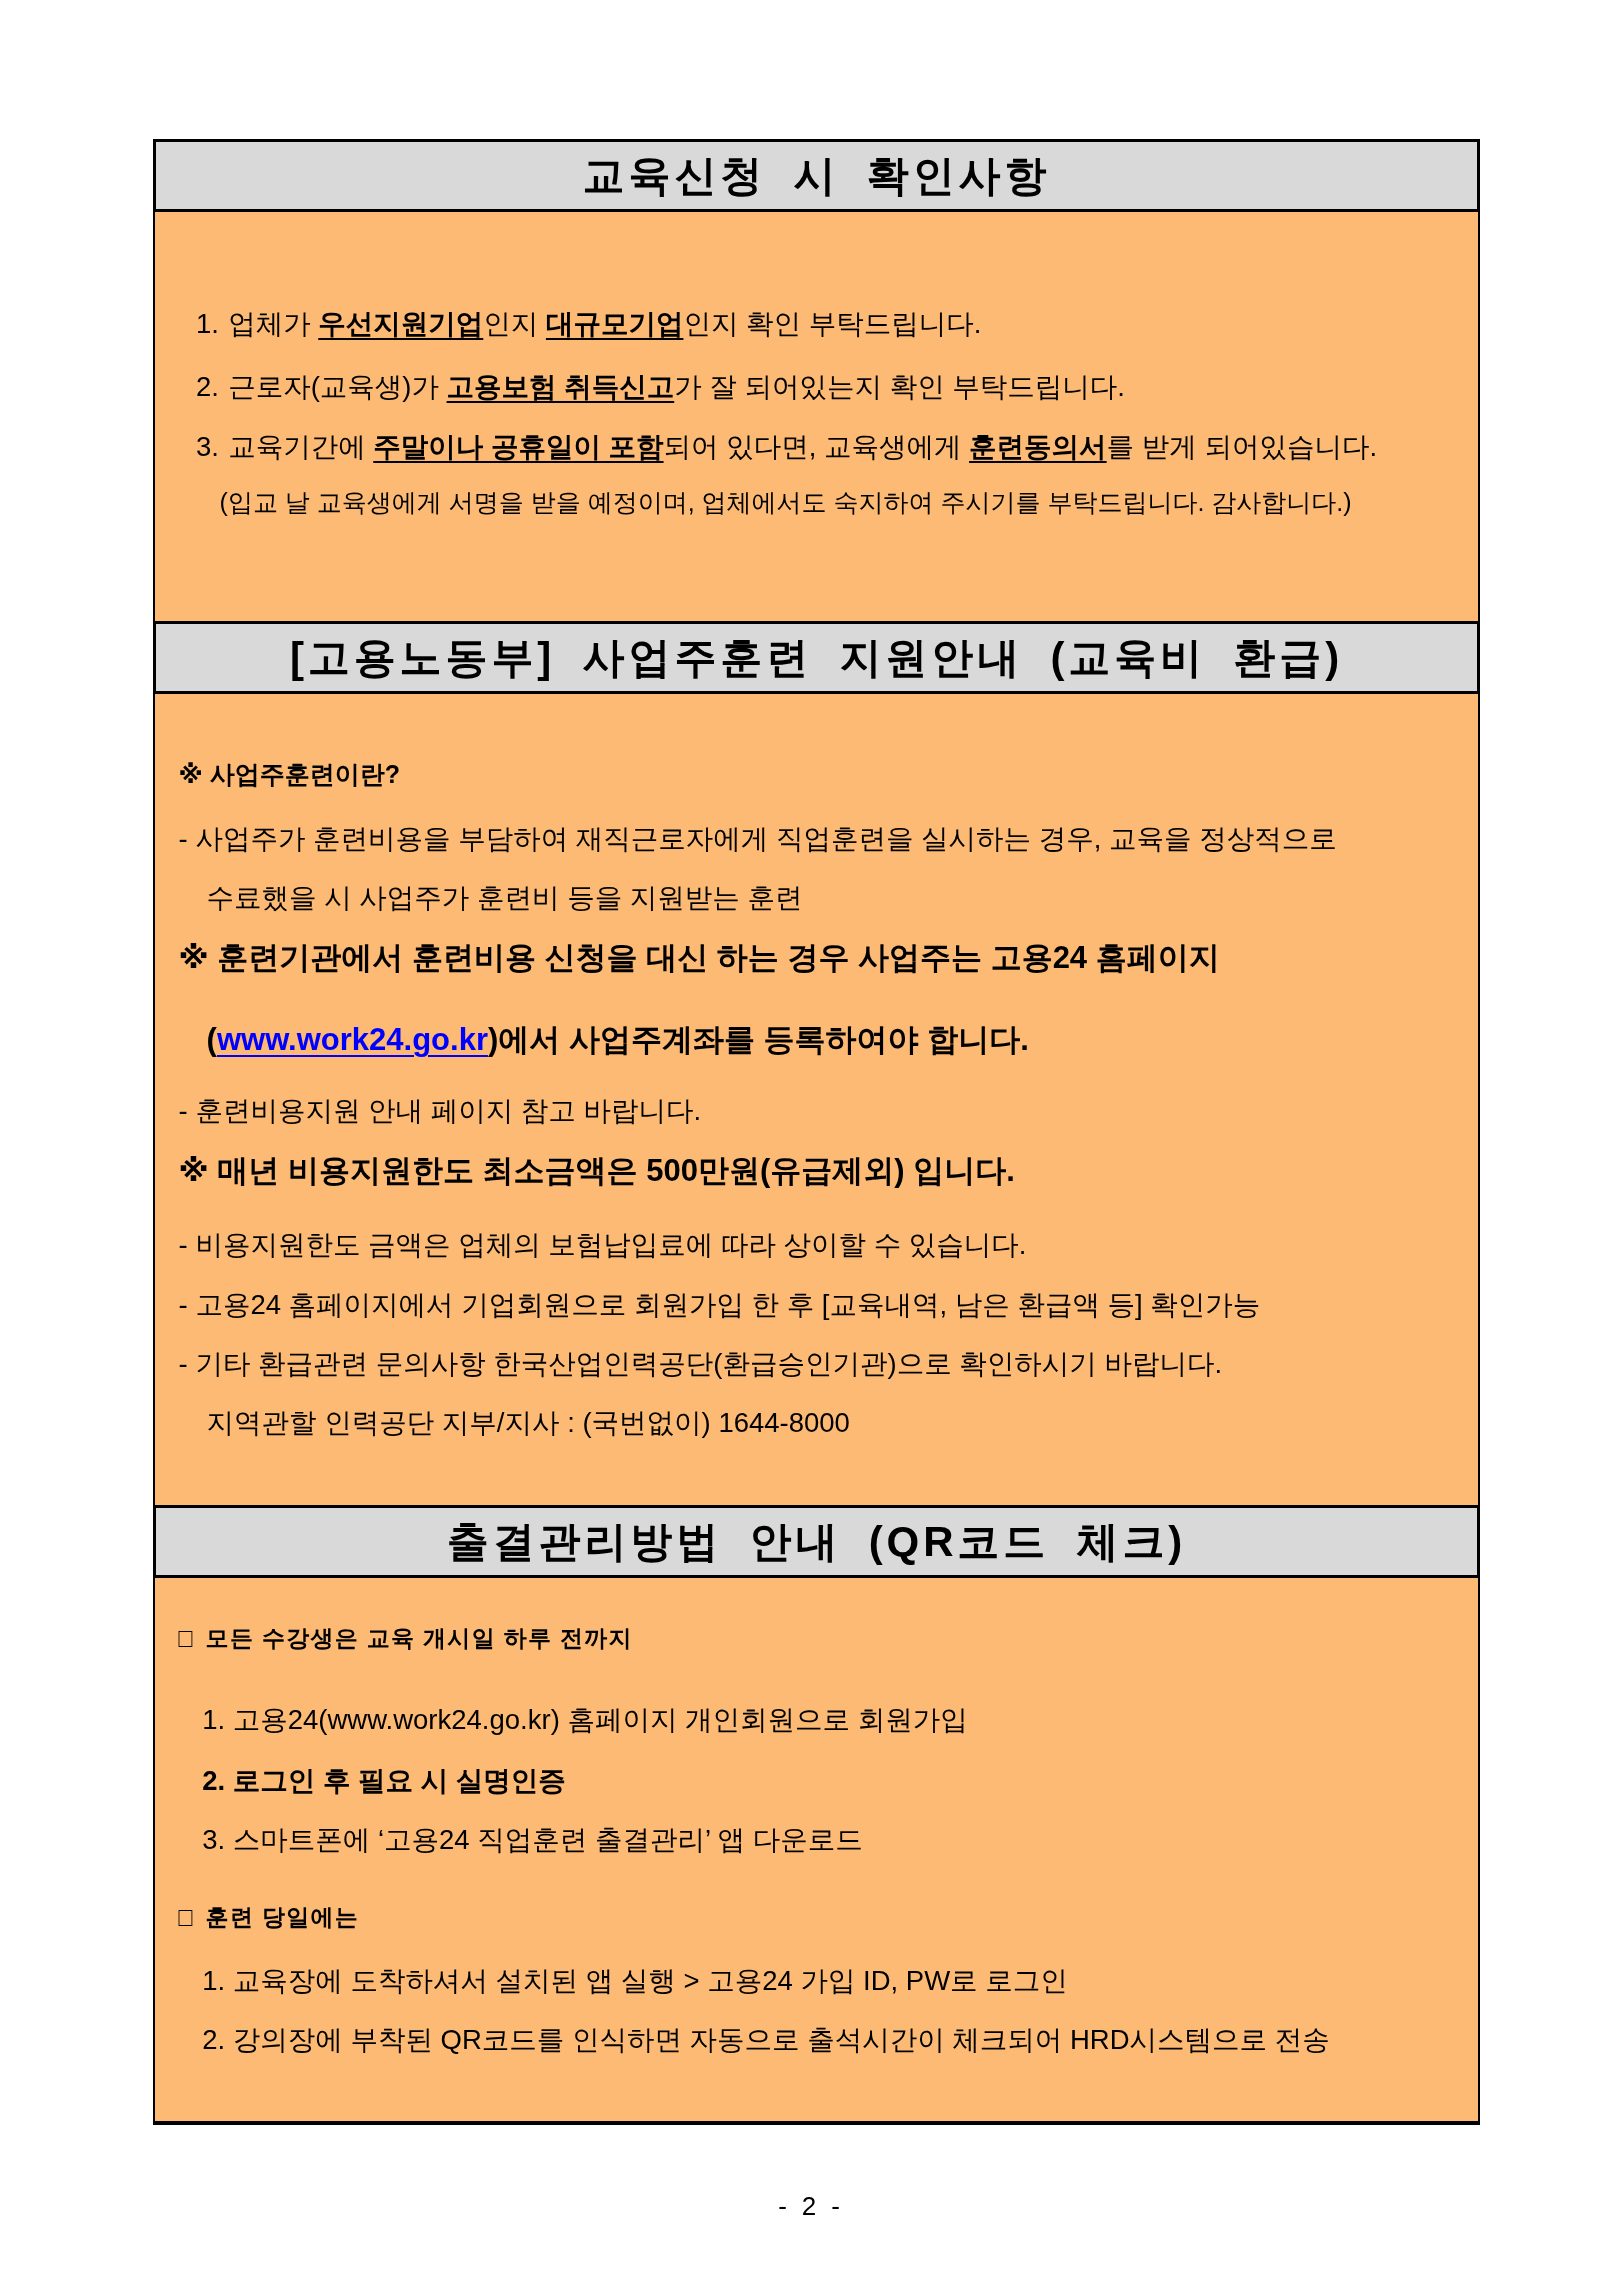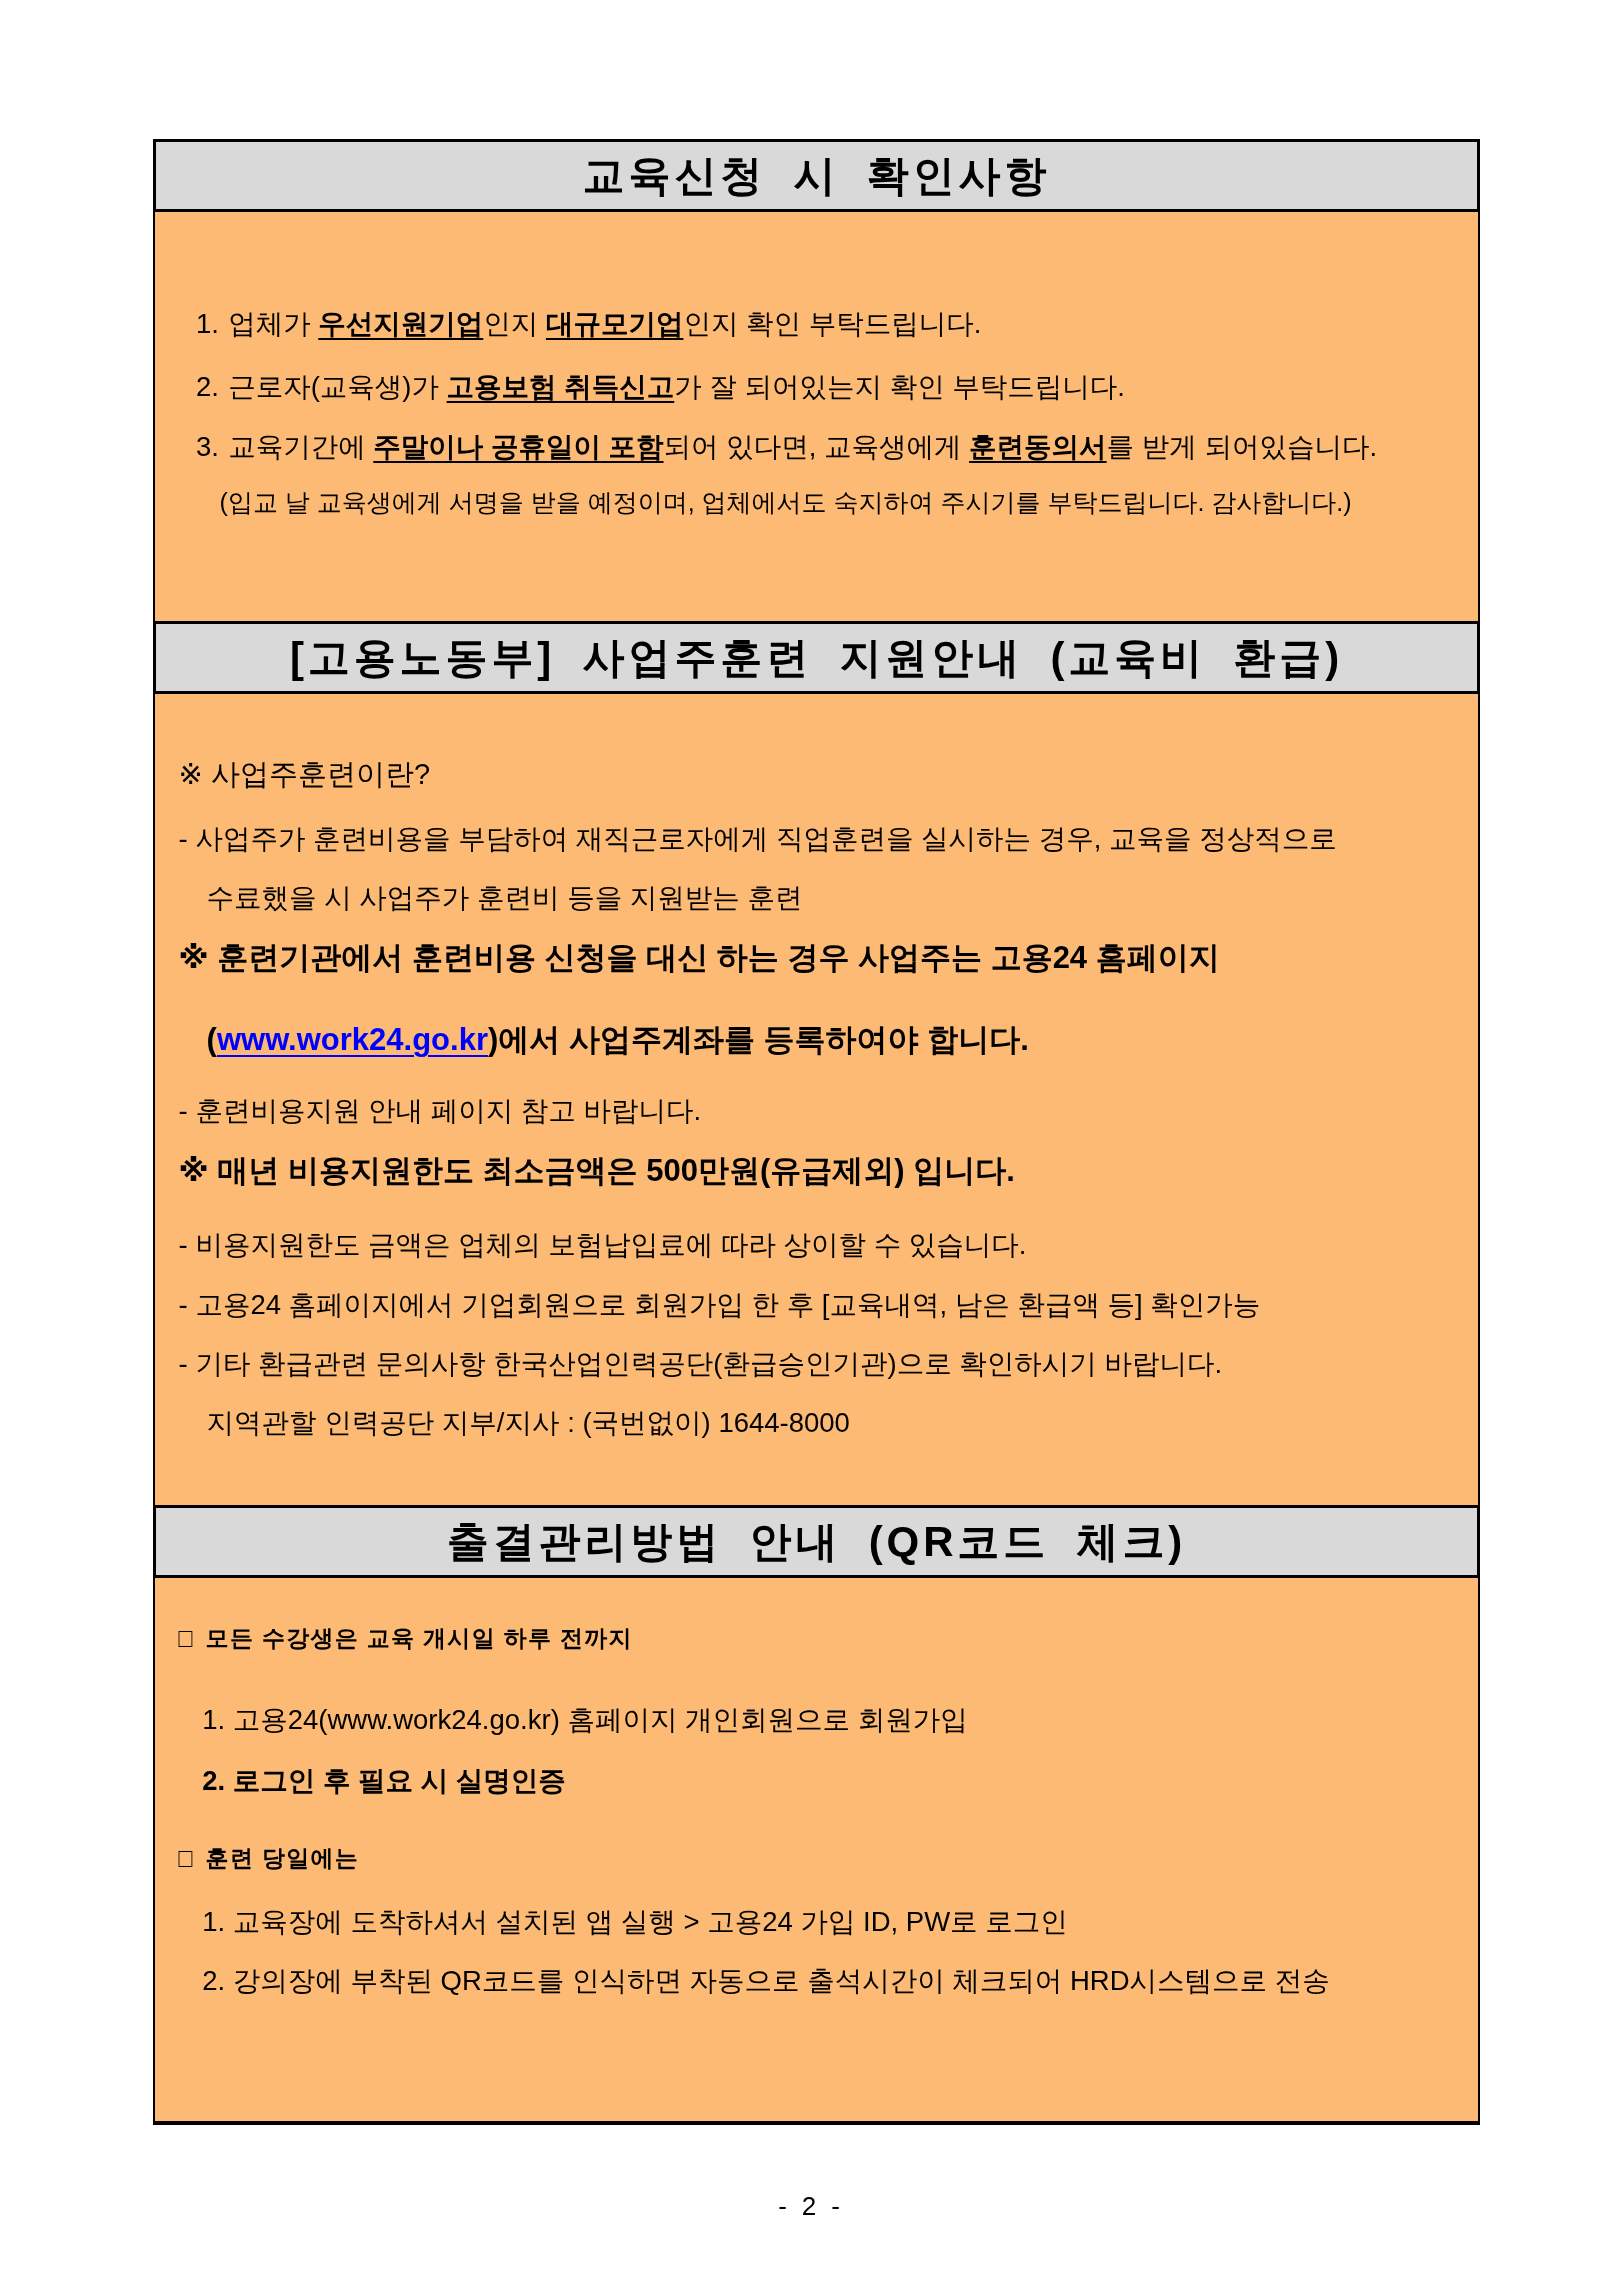--- a/index.html
+++ b/index.html
@@ -31,21 +31,21 @@
     border-right:2.6px solid var(--border-color);
     background:#fdba74;overflow:hidden;
   }
   .body-1{height:409px;padding-left:41px;padding-right:6.5px;}
   .body-2{height:811px;padding-left:23.6px;padding-right:6.5px;}
   .body-3{height:543px;padding-left:23.6px;padding-right:6.5px;}
   .body-3{border-bottom:4.6px solid var(--border-color);}
   .ln{display:block;}
   .sz-item{font-size:27.5px;line-height:34px;}
   .sz-note{font-size:25px;line-height:31px;}
-  .sz-q{font-size:29px;line-height:35px;font-weight:normal;}
+  .sz-q{font-size:25px;line-height:35px;font-weight:bold;}
   .sz-big{font-size:31px;line-height:39px;font-weight:bold;}
   .sz-box{font-size:23px;line-height:43px;font-weight:bold;letter-spacing:1.3px;}
   .bu{font-weight:bold;text-decoration:underline;text-underline-offset:5.2px;text-decoration-thickness:2px;}
   .bold{font-weight:bold;}
   .marker{display:inline-block;margin-right:9.2px;}
   .ind{margin-left:23.6px;}
   .ind2{margin-left:28px;}
   .link{color:var(--link-color);text-decoration:underline;text-underline-offset:5.2px;text-decoration-thickness:2px;font-weight:bold;cursor:pointer;}
   .checkbox-glyph{display:inline-block;margin-right:11.8px;transform:scaleY(1.15);}
   
@@ -123,20 +123,21 @@
   <div class="sec-header">
     <span class="sec-title">출결관리방법 안내 (QR코드 체크)</span>
   </div>
 
   <div class="sec-body body-3">
     <div class="ln sz-box s3-l0">
       <span class="checkbox-glyph">□</span><span>모든 수강생은 교육 개시일 하루 전까지</span>
     </div>
     <div class="ln sz-item ind s3-l1">1. 고용24(www.work24.go.kr) 홈페이지 개인회원으로 회원가입</div>
     <div class="ln sz-item ind bold s3-l2">2. 로그인 후 필요 시 실명인증</div>
+    <div class="ln sz-item ind s3-l3">3. 스마트폰에 ‘고용24 직업훈련 출결관리’ 앱 다운로드</div>
     <div class="ln sz-box s3-l4">
       <span class="checkbox-glyph">□</span><span>훈련 당일에는</span>
     </div>
     <div class="ln sz-item ind s3-l5">1. 교육장에 도착하셔서 설치된 앱 실행 &gt; 고용24 가입 ID, PW로 로그인</div>
     <div class="ln sz-item ind s3-l6">2. 강의장에 부착된 QR코드를 인식하면 자동으로 출석시간이 체크되어 HRD시스템으로 전송</div>
   </div>
 
 </div>
 
 <div class="page-footer">- 2 -</div>

